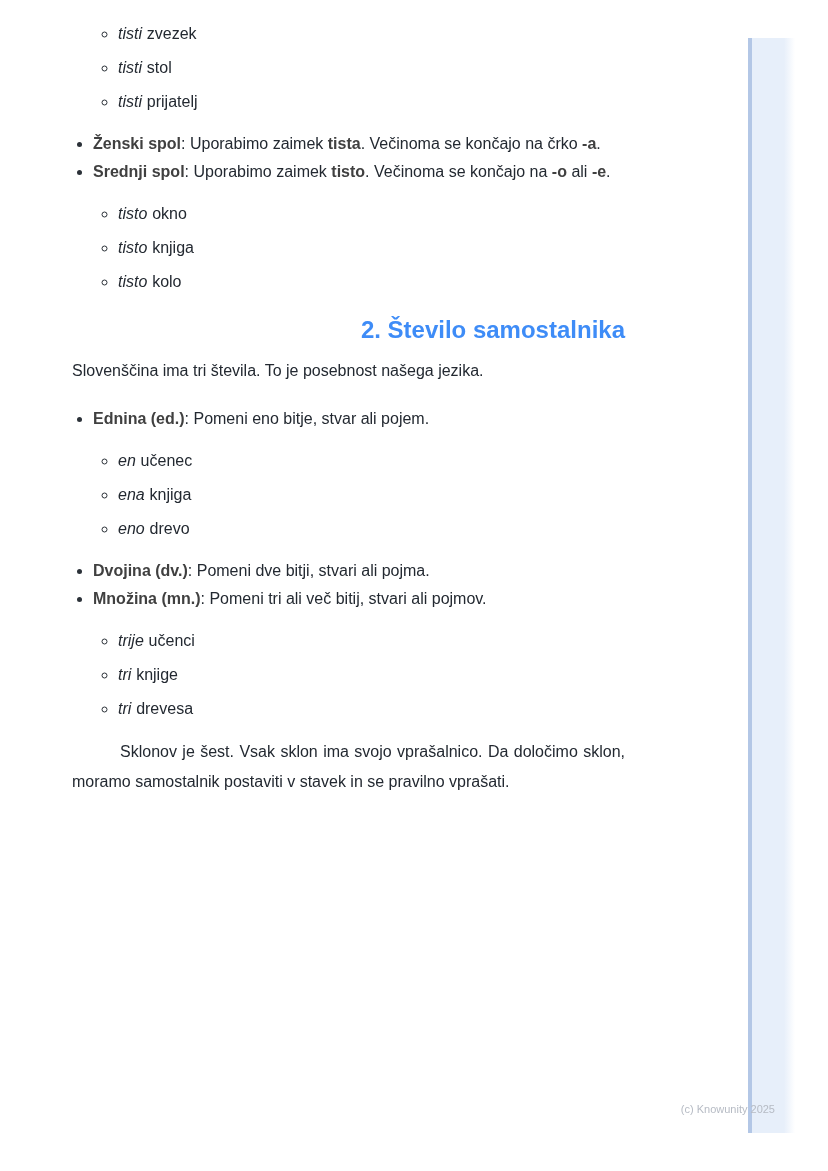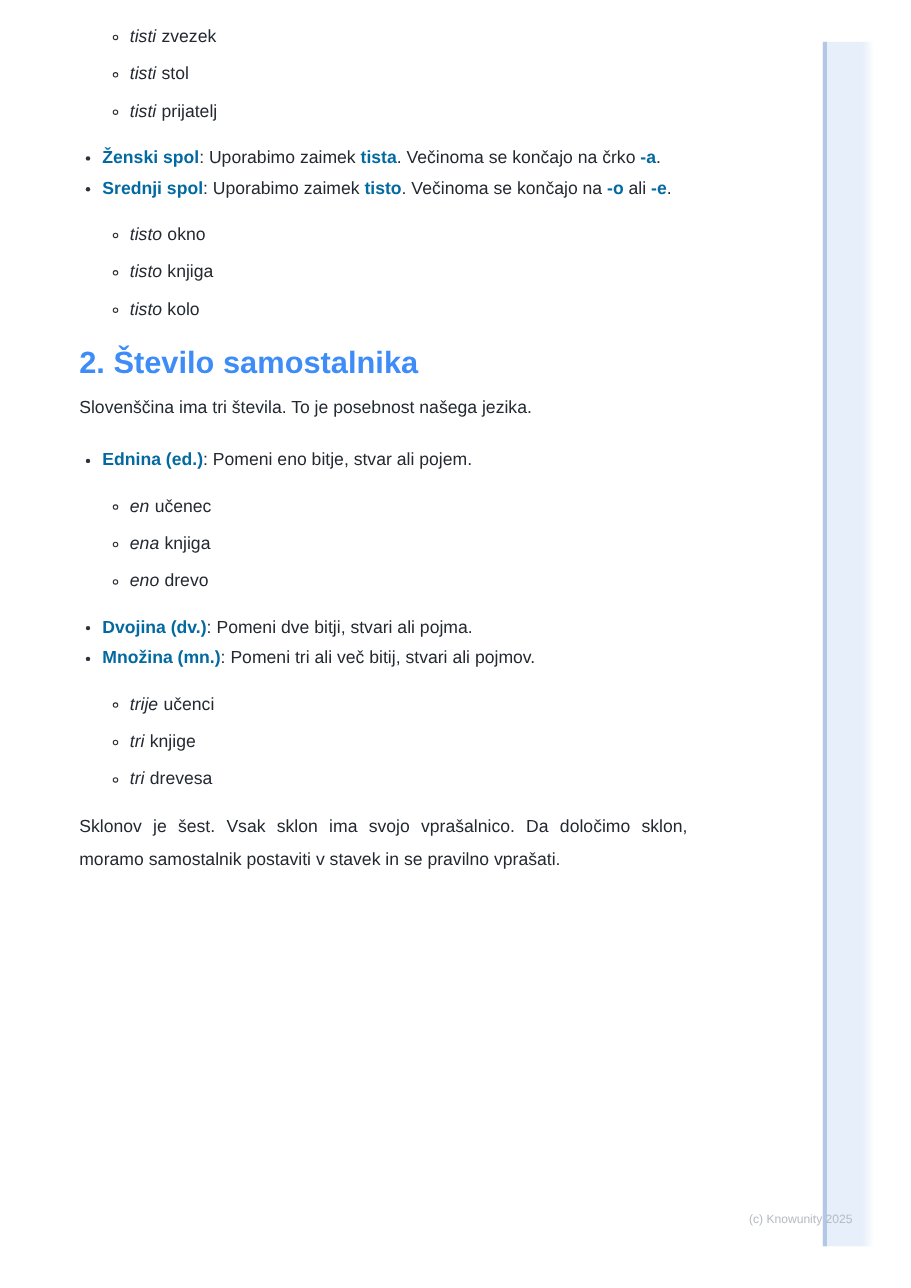--- a/index.html
+++ b/index.html
@@ -29,29 +29,29 @@
     position:absolute;left:72px;top:20px;width:553px;z-index:1;
   }
   ul{margin:0;}
   ul.main{list-style:disc;padding-left:21px;}
   ul.sub{list-style:circle;margin:14px 0;padding-left:25px;}
   ul.sub.orphan{margin-top:0;padding-left:46px;}
   li{line-height:28px;}
   li::marker{color:#2b3138;}
   ul.sub li{margin-bottom:6px;}
   .em{font-style:italic;margin-right:0.3em;}
-  strong{font-weight:bold;color:#0369a1;}
+  strong{font-weight:bold;color:#404040;}
   h2{
-    font-size:28px;line-height:30px;font-weight:bold;
-    color:var(--heading-blue);margin:19px 0 11px 0;
+    font-size:24px;line-height:30px;font-weight:bold;
+    color:var(--heading-blue);margin:19px 0 11px 0;text-align:right;
   }
   h2.s3{margin:20px 0 14px 0;}
   p.intro{line-height:30px;margin:0 0 19px 0;}
   .para{line-height:30px;}
-  .para .line1{text-align:justify;text-align-last:justify;}
+  .para .line1{text-align:justify;text-align-last:justify;margin-left:48px;}
   .copyright{
     position:absolute;top:1101px;right:53px;z-index:2;
     font-size:11px;line-height:16px;color:var(--copyright);
   }
 </style>
 </head>
 <body>
 
 <div class="accent-strip"></div>
 

